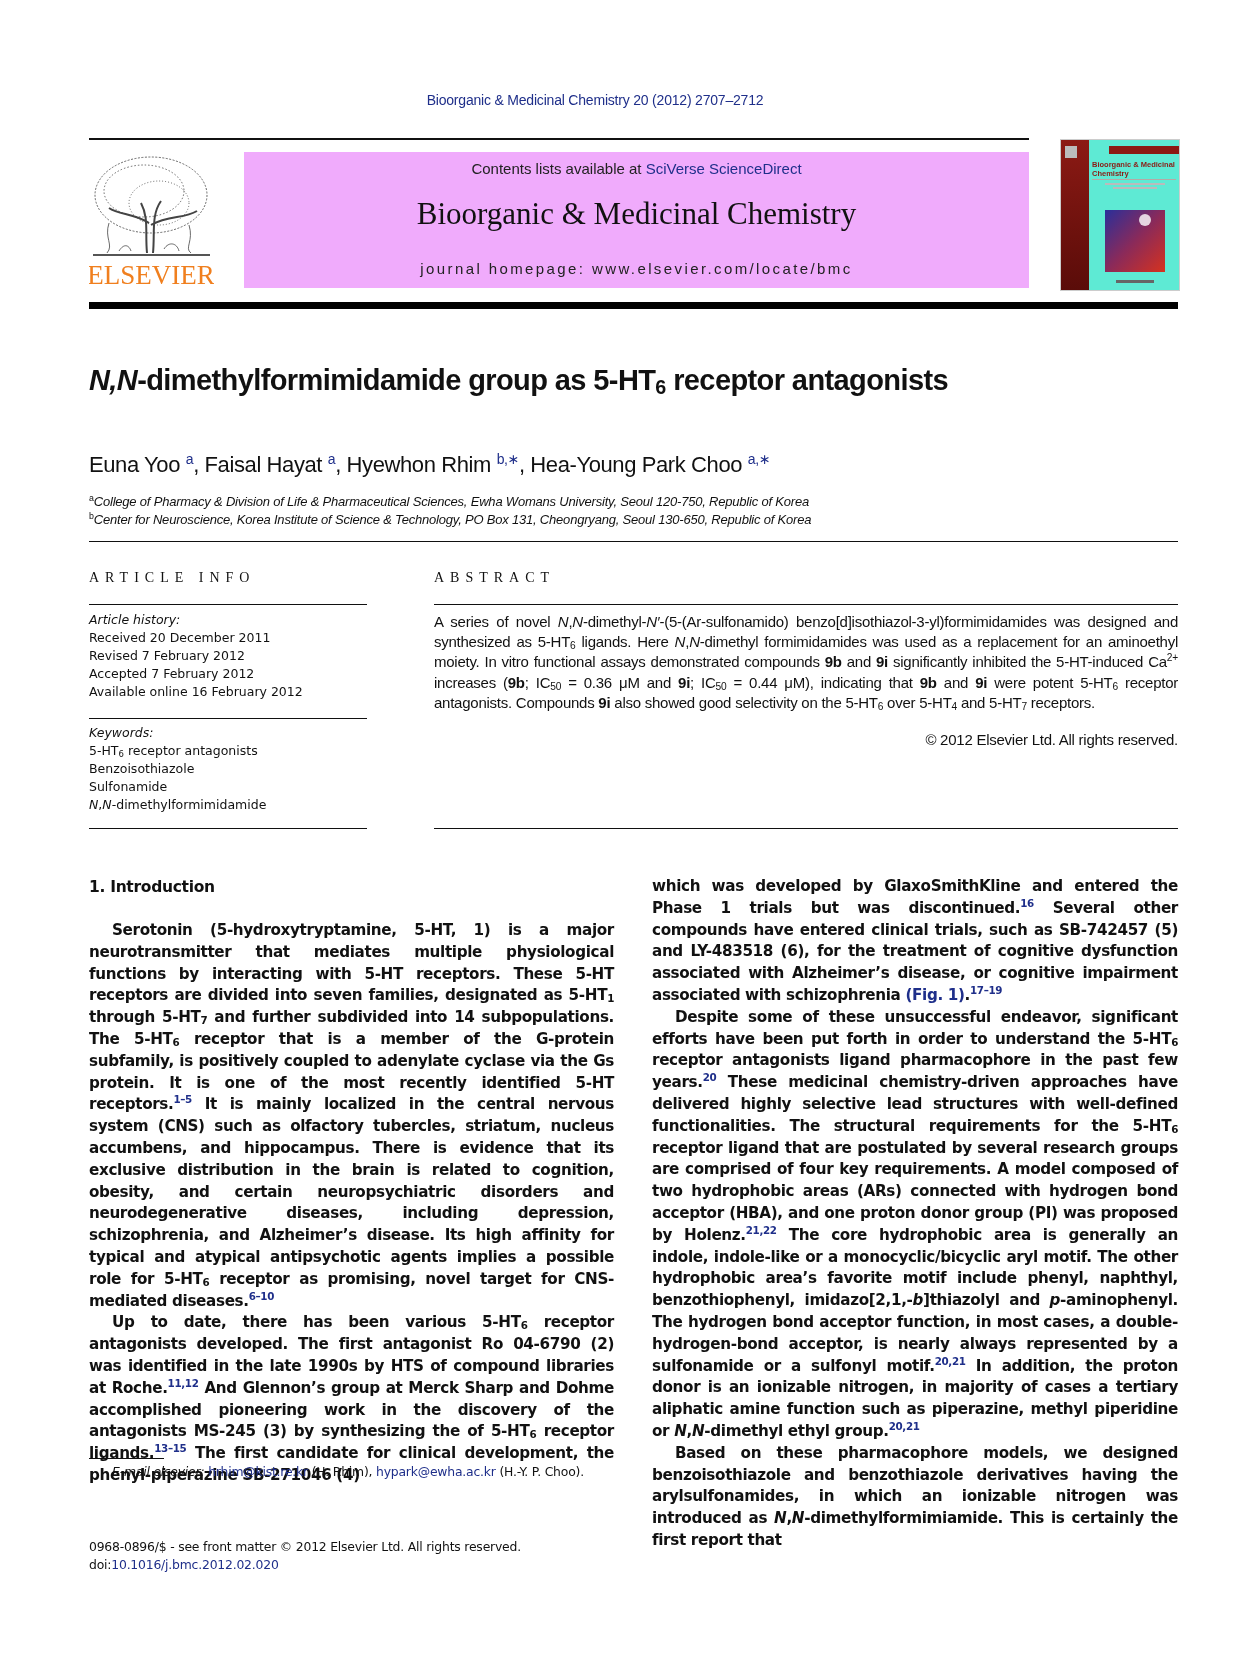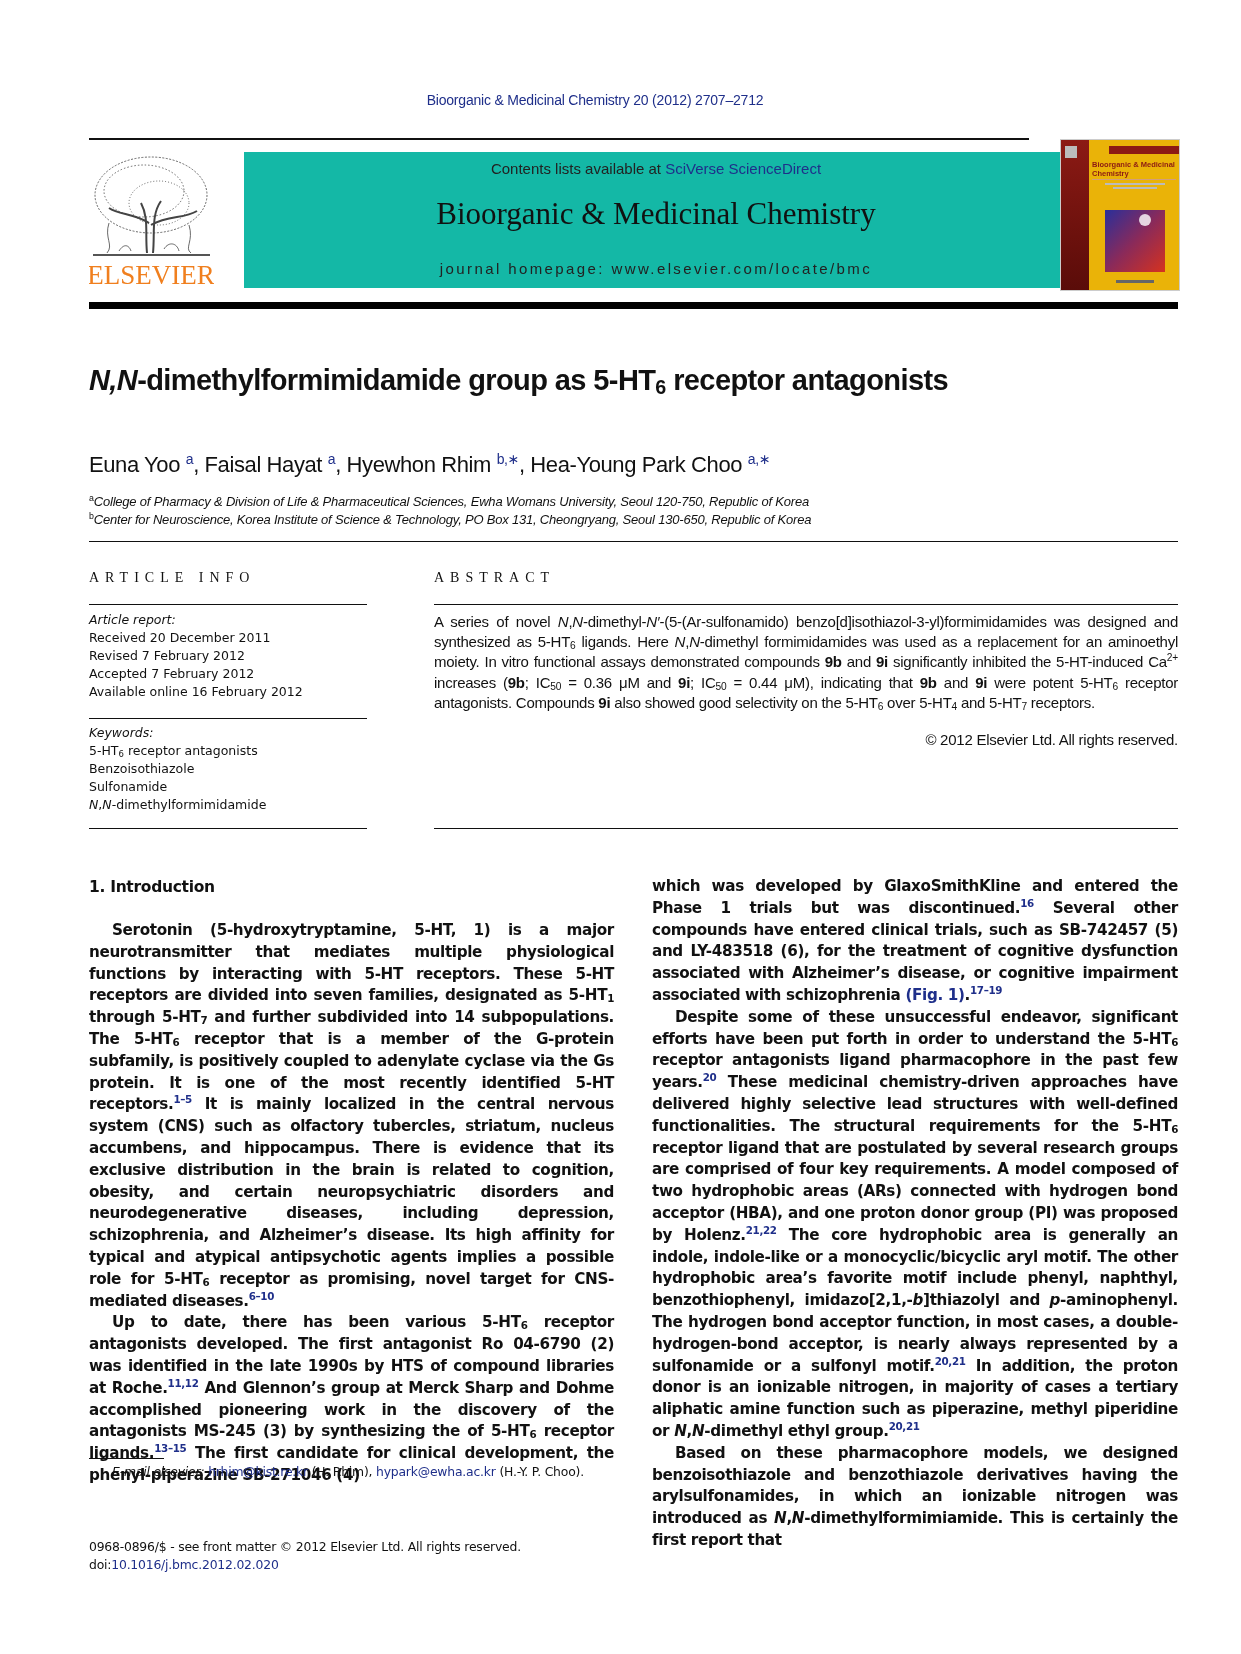--- a/index.html
+++ b/index.html
@@ -8,25 +8,25 @@
   .abs { position:absolute; }
   .link { color:#1f2f8a; }
   sub, sup { font-size:0.68em; line-height:0; }
   sup { vertical-align:0.55em; }
   sub { vertical-align:-0.2em; }
 
   
   #journal-ref { top:92px; left:0; width:1190px; text-align:center; font-family:"Liberation Sans Narrow","Liberation Sans",sans-serif; font-size:14px; color:#1f2f8a; letter-spacing:-0.2px; }
   #top-rule { top:138px; left:89px; width:940px; height:2px; background:#111; }
   #logo { top:153px; left:89px; width:125px; height:136px; }
-  #graybox { top:152px; left:244px; width:785px; height:136px; background:#14b8a6;padding-left:39px; }
+  #graybox { top:152px; left:244px; width:785px; height:136px; background:#f0abfc; }
   #contents-line { top:8px; left:0; width:100%; text-align:center; font-family:"Liberation Sans",sans-serif; font-size:15px; color:#222; }
   #journal-name { top:44px; left:0; width:100%; text-align:center; font-family:"Liberation Serif",serif; font-size:31px; color:#111; }
   #homepage { top:108px; left:0; width:100%; text-align:center; font-family:"Liberation Sans",sans-serif; font-size:15px; letter-spacing:2.4px; color:#222; }
-  #cover { top:139px; left:1060px; width:118px; height:150px; border:1px solid #ccc; background:#eab308; overflow:hidden; }
+  #cover { top:139px; left:1060px; width:118px; height:150px; border:1px solid #ccc; background:#5eead4; overflow:hidden; }
   #thick-rule { top:302px; left:89px; width:1089px; height:7px; background:#000; }
 
   
   #title { top:362px; left:89px; width:1100px; font-family:"Liberation Sans Narrow","Liberation Sans",sans-serif; font-weight:bold; font-size:29px; line-height:37px; letter-spacing:-0.6px; }
   #authors { top:452px; left:89px; font-family:"Liberation Sans Narrow","Liberation Sans",sans-serif; font-size:22px; letter-spacing:-0.4px; }
   #authors sup { color:#1f2f8a; font-size:14px; }
   .affil { left:89px; font-family:"Liberation Sans Narrow","Liberation Sans",sans-serif; font-style:italic; font-size:13px; letter-spacing:-0.2px; }
   .affil sup { font-style:normal; }
   #affil-a { top:494px; }
   #affil-b { top:512px; }
@@ -136,21 +136,21 @@
 
 <div class="abs section-cap" id="info-cap">ARTICLE INFO</div>
 <div class="abs section-cap" id="abs-cap">ABSTRACT</div>
 <div class="abs thin" id="info-rule1"></div>
 <div class="abs thin" id="info-rule2"></div>
 <div class="abs thin" id="info-rule3"></div>
 <div class="abs thin" id="abs-rule1"></div>
 <div class="abs thin" id="abs-rule2"></div>
 
 <div class="abs info-block" id="history">
-  <div class="lbl">Article report:</div>
+  <div class="lbl">Article history:</div>
   <div>Received 20 December 2011</div>
   <div>Revised 7 February 2012</div>
   <div>Accepted 7 February 2012</div>
   <div>Available online 16 February 2012</div>
 </div>
 
 <div class="abs info-block" id="keywords">
   <div class="lbl">Keywords:</div>
   <div>5-HT<sub>6</sub> receptor antagonists</div>
   <div>Benzoisothiazole</div>

